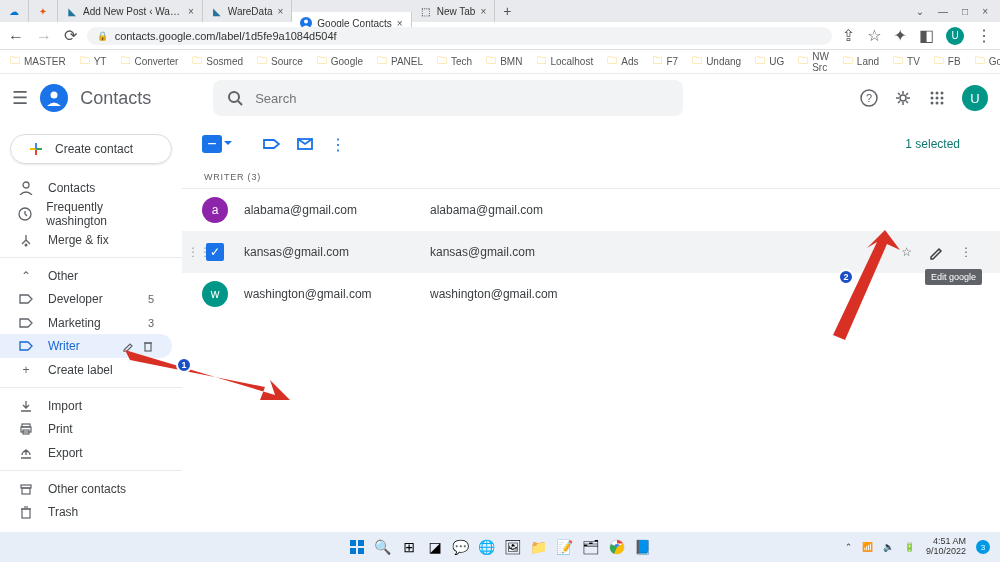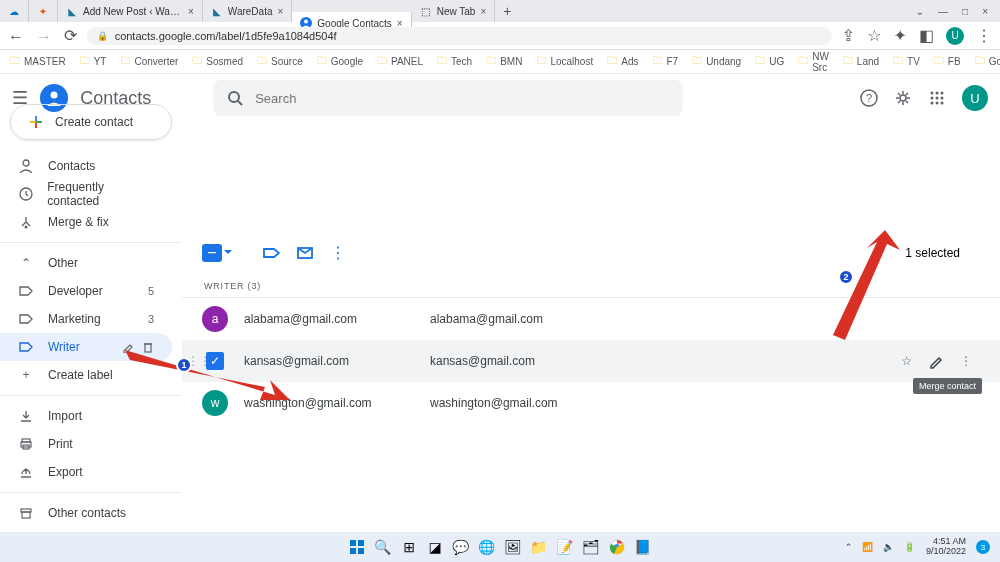--- a/index.html
+++ b/index.html
@@ -30,35 +30,35 @@
 .app-header { height: 48px; display: flex; align-items: center; padding: 0 12px; gap: 12px; }
 .hamburger { font-size: 18px; color: #5f6368; cursor: pointer; }
 .app-logo { width: 28px; height: 28px; border-radius: 50%; background: #1a73e8; display: flex; align-items: center; justify-content: center; color: #fff; }
 .app-title { font-size: 18px; color: #5f6368; }
 .search-box { flex: 1; max-width: 470px; margin-left: 50px; background: #f1f3f4; border-radius: 8px; height: 36px; display: flex; align-items: center; padding: 16px 14px; gap: 12px; }
 .search-box input { border: none; background: transparent; outline: none; font-size: 13px; flex: 1; }
 .header-right { margin-left: auto; display: flex; gap: 16px; align-items: center; color: #5f6368; }
 .user-avatar-lg { width: 26px; height: 26px; border-radius: 50%; background: #009688; color: #fff; display: flex; align-items: center; justify-content: center; font-size: 13px; }
 
 
-.main { display: flex; height: calc(100% - 122px - 30px); align-items: center; }
+.main { display: flex; height: calc(100% - 122px - 30px); }
 .sidebar { width: 182px; padding: 8px 0; display: flex; flex-direction: column; }
 .create-btn { margin: 4px 10px 12px; height: 36px; border: 1px solid #dadce0; border-radius: 22px; display: flex; align-items: center; padding: 0 16px; gap: 10px; font-size: 12px; color: #3c4043; box-shadow: 0 1px 2px rgba(0,0,0,0.1); cursor: pointer; }
 .plus-icon { display: inline-block; }
 .side-item { height: 28px; display: flex; align-items: center; padding: 0 18px; gap: 14px; font-size: 12px; color: #3c4043; cursor: pointer; border-radius: 0 14px 14px 0; margin-right: 10px; }
 .side-item .count { margin-left: auto; font-size: 11px; color: #5f6368; }
 .side-item.active { background: #e8f0fe; color: #1967d2; }
 .side-item.active .side-icon { color: #1967d2; }
 .side-icon { width: 16px; color: #5f6368; display: flex; justify-content: center; }
 .side-divider { height: 1px; background: #e8eaed; margin: 6px 0; }
 .label-actions { margin-left: auto; display: flex; gap: 8px; color: #5f6368; }
 
 .content { flex: 1; display: flex; flex-direction: column; }
 .toolbar { height: 44px; display: flex; align-items: center; padding: 0 20px; gap: 16px; }
-.selected-text { margin-left: auto; color: #000000; font-size: 12px; padding-right: 20px; }
+.selected-text { margin-left: auto; color: #0f766e; font-size: 12px; padding-right: 20px; }
 .tb-btn { color: #5f6368; cursor: pointer; display: flex; align-items: center; }
 .tb-select-chip { background: #1a73e8; color: #fff; width: 20px; height: 18px; border-radius: 3px; display: flex; align-items: center; justify-content: center; position: relative; }
 .tb-select-chip::after { content: ''; position: absolute; right: -10px; top: 6px; border: 4px solid transparent; border-top-color: #1a73e8; }
 
 .list-header { padding: 6px 22px; font-size: 9px; letter-spacing: 0.8px; color: #5f6368; border-bottom: 1px solid #e8eaed; }
 .contact-row { height: 42px; display: flex; align-items: center; padding: 0 20px; gap: 16px; font-size: 12px; color: #3c4043; cursor: pointer; position: relative; }
 .contact-row.hovered { background: #f1f3f4; }
 .contact-row .drag-handle { color: #9aa0a6; font-size: 12px; width: 8px; visibility: hidden; position: absolute; left: 5px; }
 .contact-row.hovered .drag-handle { visibility: visible; }
 .avatar-circle { width: 26px; height: 26px; border-radius: 50%; display: flex; align-items: center; justify-content: center; color: #fff; font-size: 12px; }
@@ -297,21 +297,21 @@
         </span>
       <span>Contacts</span>
     </div>
     <div class="side-item">
       <span class="side-icon">
           <svg width="14" height="14">
             <circle cx="7" cy="7" r="6" stroke="#5f6368" stroke-width="1.3" fill="none"></circle>
             <path d="M7 4v3l2 2" stroke="#5f6368" stroke-width="1.3" fill="none"></path>
           </svg>
         </span>
-      <span>Frequently contacted</span>
+      <span>Frequently washington</span>
     </div>
     <div class="side-item">
       <span class="side-icon">
           <svg width="14" height="14">
             <path d="M3 11l4-4 4 4M7 7V2" stroke="#5f6368" stroke-width="1.3" fill="none"></path>
             <circle cx="7" cy="12" r="1.5" fill="#5f6368"></circle>
           </svg>
         </span>
       <span>Merge &amp; fix</span>
     </div>
@@ -448,21 +448,21 @@
       <span class="col-email">kansas@gmail.com</span>
       <span class="row-actions">
         <span>☆</span>
         <span>
             <svg width="16" height="16">
               <path d="M3 13l8-8 2 2-8 8H3z" stroke="#3c4043" stroke-width="1.5" fill="none"></path>
             </svg>
           </span>
         <span>⋮</span>
       </span>
-      <span class="tooltip">Merge contact</span>
+      <span class="tooltip">Edit google</span>
     </div>
 
     <div class="contact-row">
       <span class="avatar-circle" style="background:#009688">w</span>
       <span class="col-name">washington@gmail.com</span>
       <span class="col-email">washington@gmail.com</span>
     </div>
   </div>
 </div>
 

